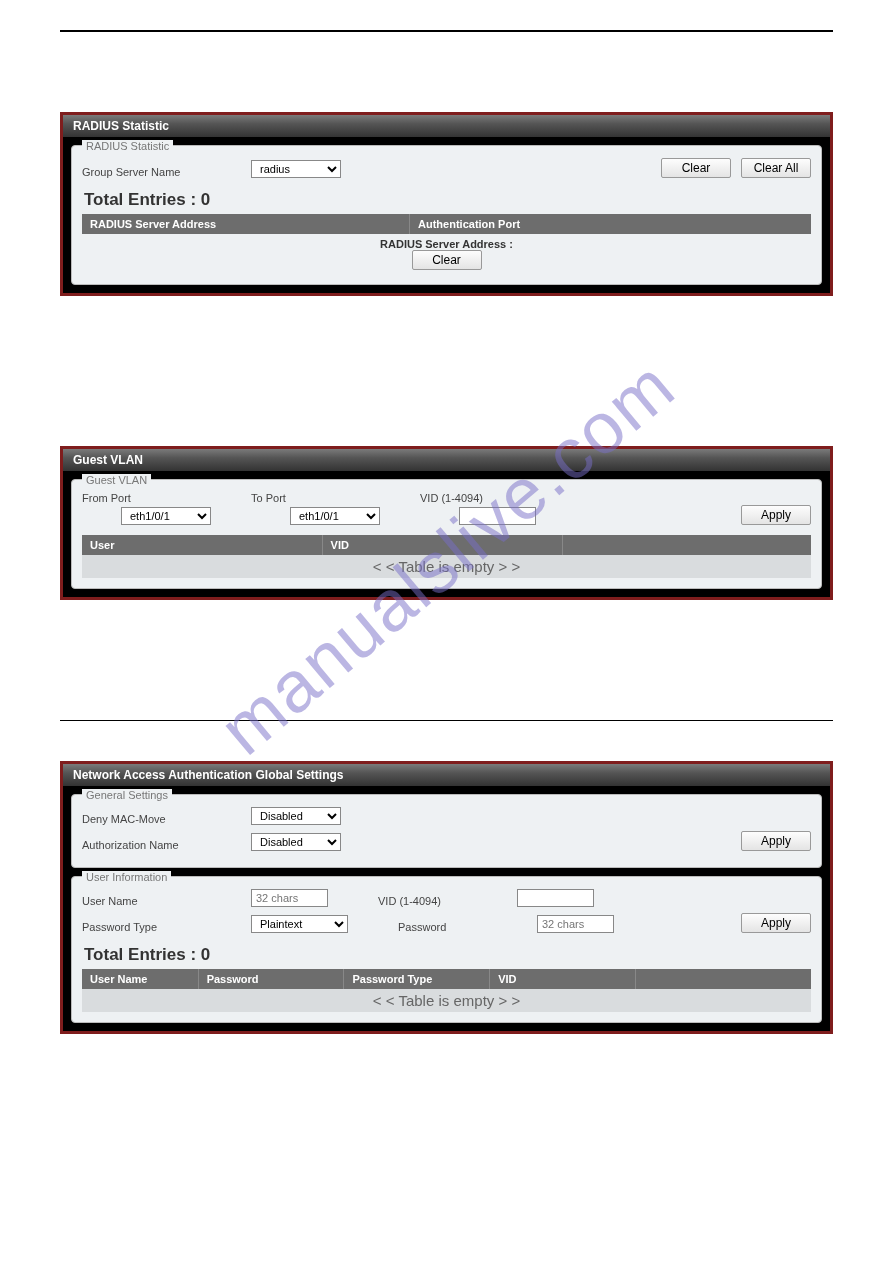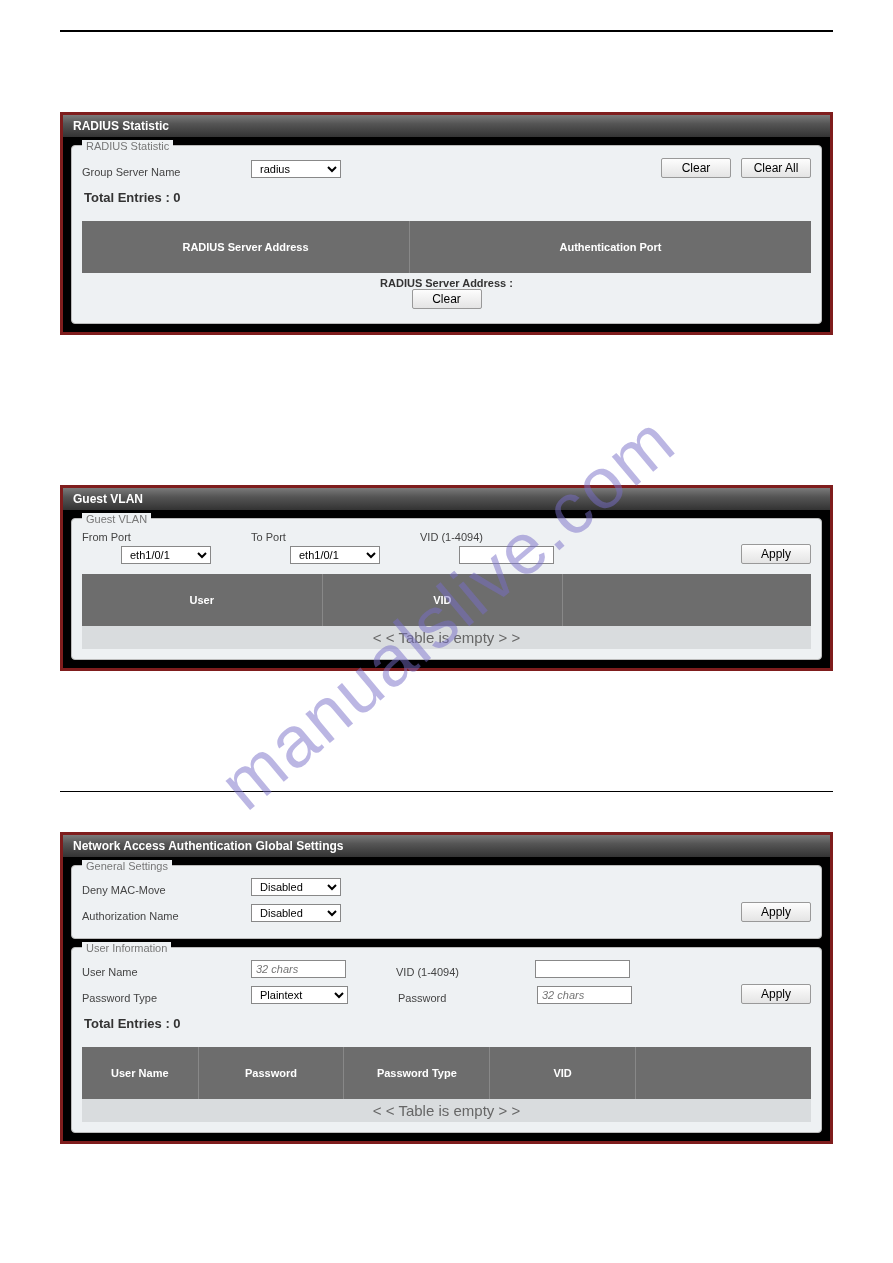--- a/index.html
+++ b/index.html
@@ -86,21 +86,21 @@
   }
   .select, .textinput {
     border: 1px solid #888;
     background: #fff;
     font-size: 11px;
     padding: 1px 4px;
     height: 18px;
     margin-left: 39px;
   }
   .select { min-width: 90px; }
-  .textinput { width: 95px; font-style: italic; }
+  .textinput { width: 77px; }
   .btn {
     background: linear-gradient(to bottom, #fdfdfd, #e4e4e4);
     border: 1px solid #999;
     border-radius: 2px;
     font-size: 12px;
     padding: 2px 2px;
     min-width: 70px;
     cursor: pointer;
   }
   .row-flex {
@@ -113,36 +113,35 @@
   .col-field label { font-size: 11px; color: #444; }
   .spacer-grow { flex-grow: 1; }
   .table-header {
     display: flex;
     background: #6d6d6d;
     color: #fff;
     font-size: 11px;
     font-weight: bold;
   }
   .table-header > div {
-    padding: 20px 8px;
-    text-align: center;
+    padding: 4px 8px;
     border-right: 1px solid #888;
   }
   .table-header > div:last-child { border-right: none; }
   .table-empty {
     background: #d9dcde;
     color: #666;
     font-size: 15px;
     text-align: center;
     padding: 3px;
   }
   .total-entries {
-    font-size: 13px;
-    font-weight: bold;
-    padding: 6px 0 16px 2px;
+    font-size: 17px;
+    font-weight: bold;
+    padding: 6px 0 4px 2px;
   }
   .sub-row {
     display: flex;
     align-items: center;
     padding: 4px 2px;
     font-size: 11px;
     font-weight: bold;
     flex-direction: column;
   }
   .sub-row .spacer-grow { flex-grow: 1; }

